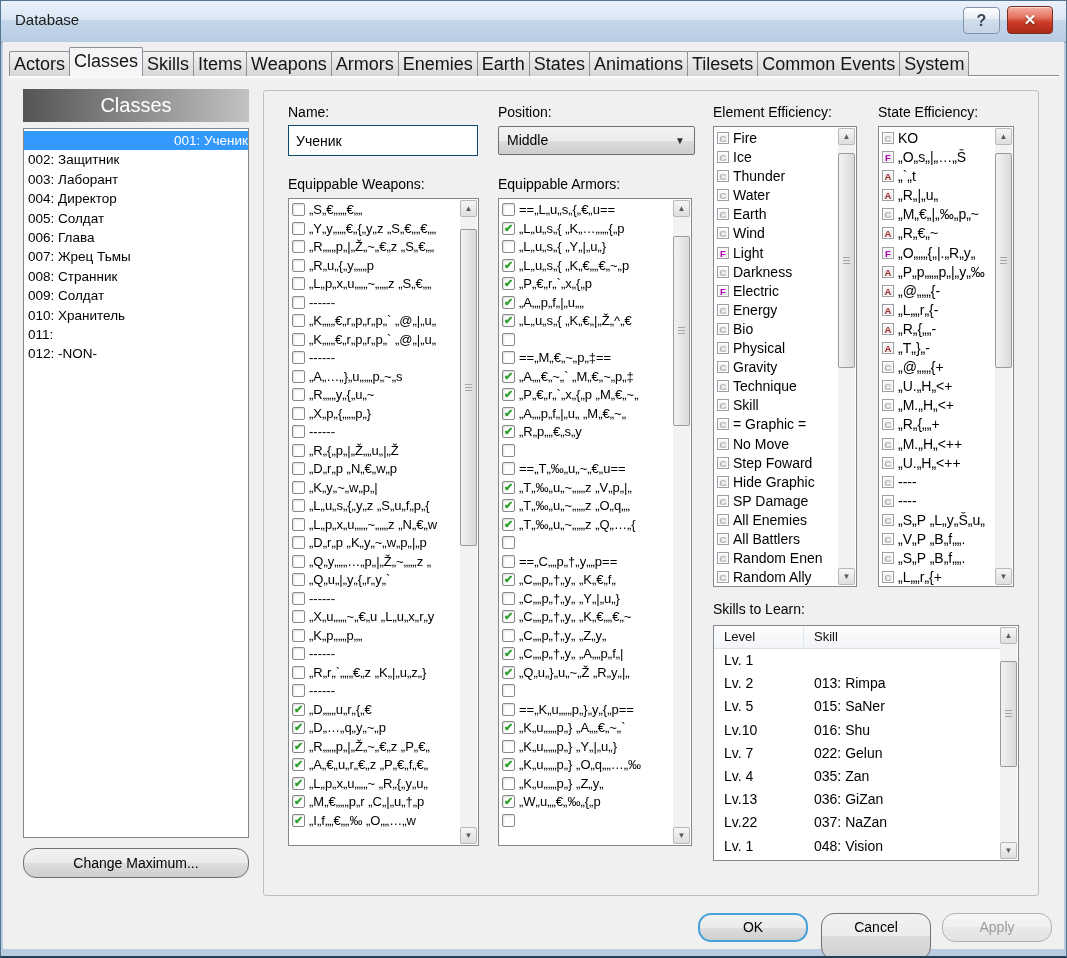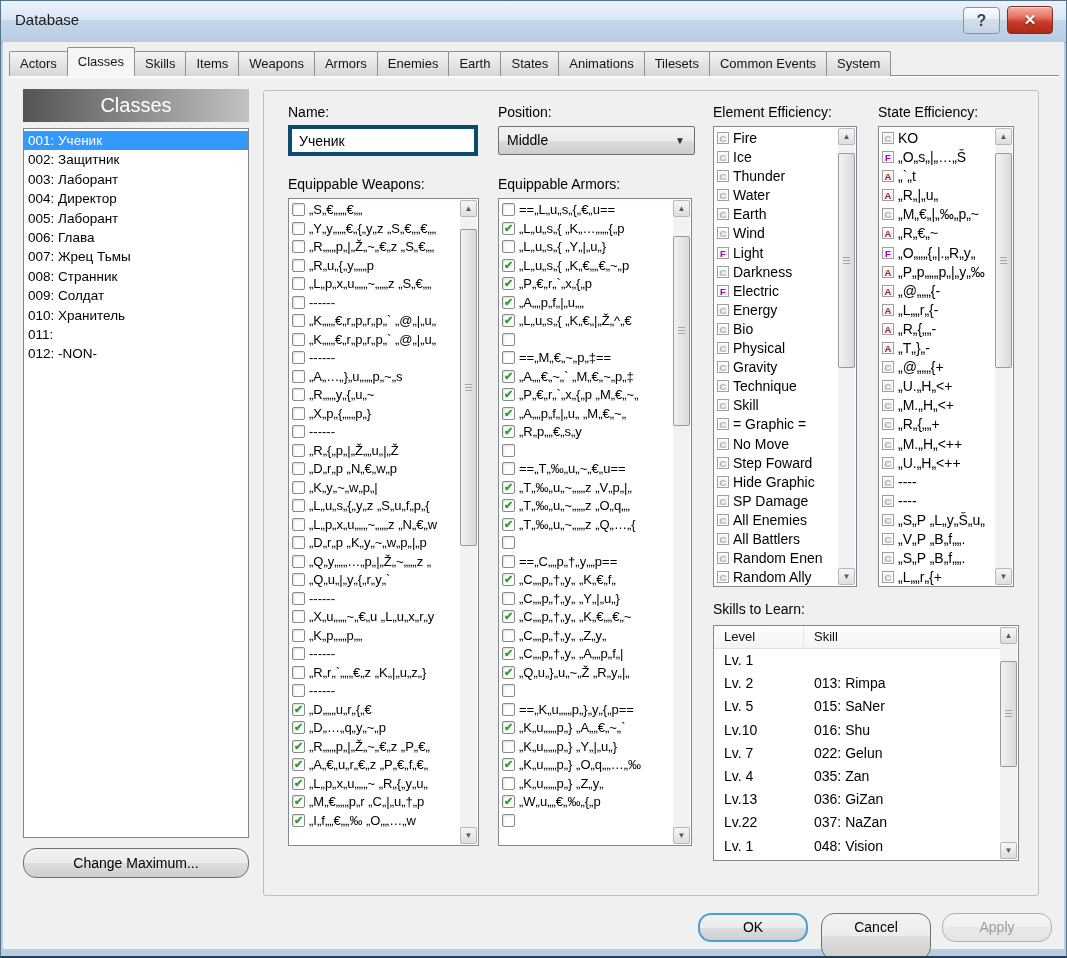--- a/index.html
+++ b/index.html
@@ -14,40 +14,40 @@
             color:#3a4450;font-size:16px;font-weight:bold;text-align:center;line-height:25px;
             box-shadow:inset 0 1px 0 rgba(255,255,255,.8);}
   .btn-close{position:absolute;left:1006px;top:5px;width:46px;height:28px;border-radius:4px;box-sizing:border-box;
              border:1px solid #7e2d22;background:linear-gradient(180deg,#f3b1a5 0%,#e4705e 40%,#cd3a28 58%,#a92818 100%);
              color:#fff;font-size:15px;font-weight:bold;text-align:center;line-height:26px;
              text-shadow:0 1px 2px rgba(0,0,0,.55);box-shadow:inset 0 1px 0 rgba(255,255,255,.55);}
   .client{position:absolute;left:2px;right:2px;top:41px;bottom:7px;background:#f0f0f0;}
   .paneline{position:absolute;left:8px;top:74px;width:1050px;height:1px;background:#8c8f98;}
   .panehl{position:absolute;left:9px;top:75px;width:1048px;height:2px;background:#fbfbfb;}
   .tabbar{position:absolute;left:8px;top:46px;height:29px;display:flex;align-items:flex-end;z-index:3;}
-  .tab{height:25px;line-height:24px;padding:0 10px;font-size:13px;color:#151515;box-sizing:border-box;
+  .tab{height:25px;line-height:24px;padding:0 4px;font-size:18px;color:#151515;box-sizing:border-box;
        background:linear-gradient(#f3f3f3,#e4e4e4 55%,#d6d6d6);border:1px solid #8c8f98;border-bottom:none;
        margin-right:-1px;border-radius:2px 2px 0 0;}
   .tab.active{height:29px;line-height:27px;background:#f4f5f6;position:relative;z-index:4;}
   .classes-hdr{position:absolute;left:22px;top:88px;width:226px;height:33px;
                background:linear-gradient(90deg,#545454,#c2c2c2);color:#fff;font-size:20px;
                text-align:center;line-height:32px;}
   .class-list{position:absolute;left:22px;top:127px;width:226px;height:710px;background:#fff;
               border:1px solid #828790;box-sizing:border-box;padding-top:2px;overflow:hidden;}
   .lb-item{height:19.4px;font-size:13.5px;line-height:19.2px;padding-left:4px;white-space:nowrap;color:#000;}
-  .lb-item.sel{background:#3399ff;color:#fff;}
+  .lb-item.sel{background:#3399ff;color:#fff;text-align:right;}
   .btn{position:absolute;box-sizing:border-box;border:1px solid #707070;border-radius:13px;
        background:linear-gradient(180deg,#f2f2f2,#ebebeb 50%,#dddddd 50%,#cfcfcf);
        font-size:14px;color:#000;text-align:center;}
   .btn-changemax{left:22px;top:847px;width:226px;height:30px;line-height:28px;}
   .groupbox{position:absolute;left:262px;top:89px;width:776px;height:806px;box-sizing:border-box;
             border:1px solid #b8c0c8;border-radius:3px;}
   .lbl{position:absolute;font-size:14px;color:#000;}
   .input-name{position:absolute;left:287px;top:124px;width:190px;height:31px;box-sizing:border-box;
-              border:4px solid #0c4a6e;background:#fff;font-size:14px;padding:0 7px;
+              border:1px solid #0c4a6e;background:#fff;font-size:14px;padding:0 7px;
               font-family:"Liberation Sans",sans-serif;color:#000;}
   .combo{position:absolute;left:497px;top:125px;width:197px;height:29px;box-sizing:border-box;
          border:1px solid #707070;border-radius:2px;font-size:14px;line-height:27px;padding-left:8px;
          background:linear-gradient(180deg,#f3f3f3,#ebebeb 50%,#dcdcdc 50%,#cdcdcd);}
   .combo .arrow{position:absolute;right:9px;top:0;line-height:27px;font-size:10px;color:#303030;}
   .checklist{position:absolute;top:197px;height:648px;background:#fff;border:1px solid #828790;
              box-sizing:border-box;padding:2px 18px 0 0;overflow:hidden;}
   .chk-row{display:flex;height:18.5px;overflow:hidden;}
   .cb{flex:0 0 13px;width:13px;height:13px;margin:2px 4px 0 3px;box-sizing:border-box;
       border:1px solid #898989;border-radius:2px;background:#fff;
@@ -115,21 +115,21 @@
       <div class="tab">Common Events</div>
       <div class="tab">System</div>
     </div>
 
   <div class="classes-hdr">Classes</div>
   <div class="class-list">
       <div class="lb-item sel">001: Ученик</div>
       <div class="lb-item">002: Защитник</div>
       <div class="lb-item">003: Лаборант</div>
       <div class="lb-item">004: Директор</div>
-      <div class="lb-item">005: Лаборант</div>
+      <div class="lb-item">005: Солдат</div>
       <div class="lb-item">006: Глава</div>
       <div class="lb-item">007: Жрец Тьмы</div>
       <div class="lb-item">008: Странник</div>
       <div class="lb-item">009: Солдат</div>
       <div class="lb-item">010: Хранитель</div>
       <div class="lb-item">011:</div>
       <div class="lb-item">012: -NON-</div>
     </div>
   <div class="btn btn-changemax">Change Maximum...</div>
 

